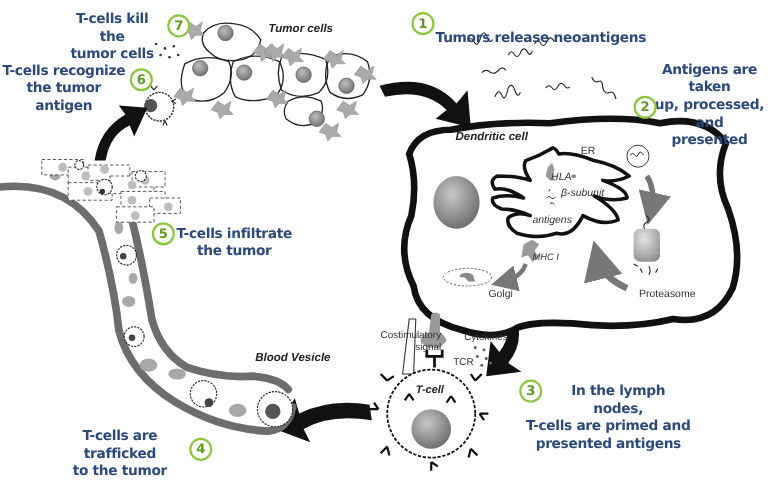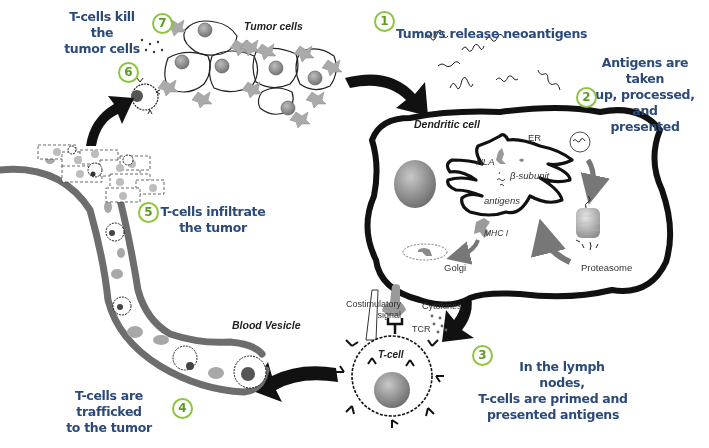--- a/index.html
+++ b/index.html
@@ -224,50 +224,54 @@
 
   <div class="step-text" style="left:586px; top:55px; width:118px;">
     <div>Antigens are taken</div>
     <div>up, processed, and</div>
     <div>presented</div>
   </div>
   <div class="badge" style="left:576px; top:87px;">2</div>
 
   <div class="badge" style="left:472px; top:345px;">3</div>
   <div class="step-text" style="left:478px; top:347px; width:150px;">
-    <div style="padding-left:18px;margin-top:12px;">In the lymph nodes,</div>
+    <div style="padding-left:18px;">In the lymph nodes,</div>
     <div>T-cells are primed and</div>
     <div>presented antigens</div>
   </div>
 
   <div class="step-text" style="left:44px; top:388px; width:130px;">
     <div>T-cells are trafficked</div>
     <div>to the tumor</div>
   </div>
   <div class="badge" style="left:172px; top:398px;">4</div>
 
   <div class="badge" style="left:138px; top:202px;">5</div>
   <div class="step-text" style="left:158px; top:204px; width:110px;">
     <div>T-cells infiltrate</div>
     <div>the tumor</div>
   </div>
 
+  <div class="step-text" style="left:2px; top:56px; width:112px;">
+    <div>T-cells recognize</div>
+    <div>the tumor antigen</div>
+  </div>
   <div class="badge" style="left:118px; top:62px;">6</div>
 
   <div class="step-text" style="left:56px; top:9px; width:92px;">
     <div>T-cells kill the</div>
     <div>tumor cells</div>
   </div>
   <div class="badge" style="left:152px; top:13px;">7</div>
 
   
   <div class="lbl it" style="left:244px; top:20px; font-size:10.5px;">Tumor cells</div>
   <div class="lbl it" style="left:414px; top:118px; font-size:10.5px;">Dendritic cell</div>
   <div class="lbl sm" style="left:484px; top:132px;padding-left:44px;">ER</div>
-  <div class="lbl smi" style="left:476px; top:156px;">HLA</div>
+  <div class="lbl smi" style="left:501px; top:156px;">HLA</div>
   <div class="lbl smi" style="left:510px; top:170px;">β-subunit</div>
   <div class="lbl smi" style="left:484px; top:195px;">antigens</div>
   <div class="lbl smi" style="left:484px; top:228px; font-size:8.5px;">MHC I</div>
   <div class="lbl sm" style="left:444px; top:262px;">Golgi</div>
   <div class="lbl sm" style="left:581px; top:262px;">Proteasome</div>
   <div class="lbl sm" style="left:305px; top:299px; text-align:right; font-size:9px; line-height:11px;margin-left:41px;">
     <div>Costimulatory</div>
     <div>signal</div>
   </div>
   <div class="lbl sm" style="left:422px; top:301px; font-size:9px;">Cytokines</div>

